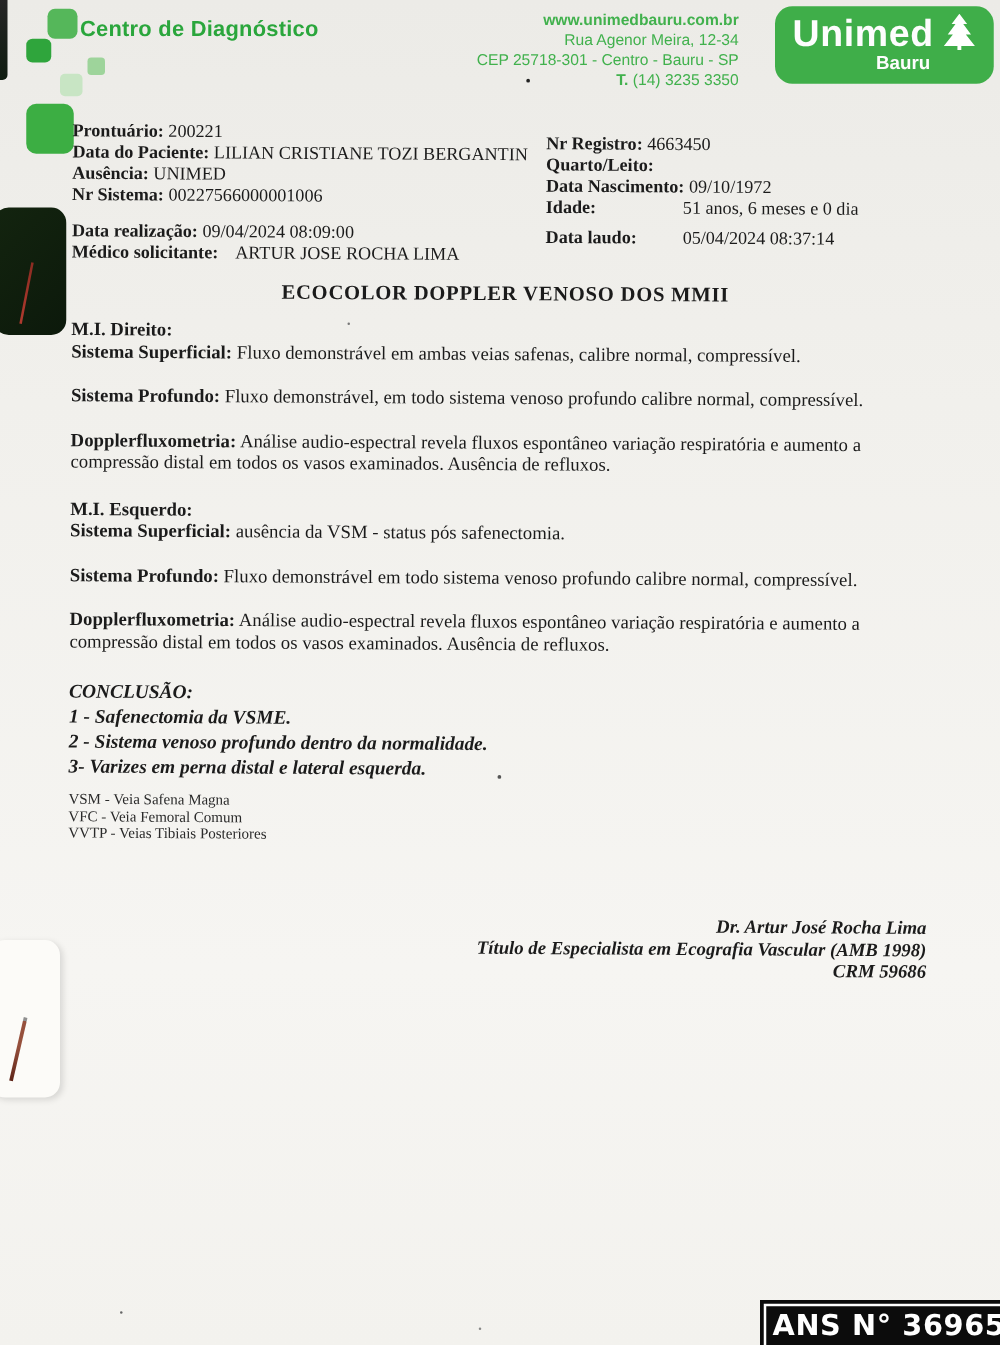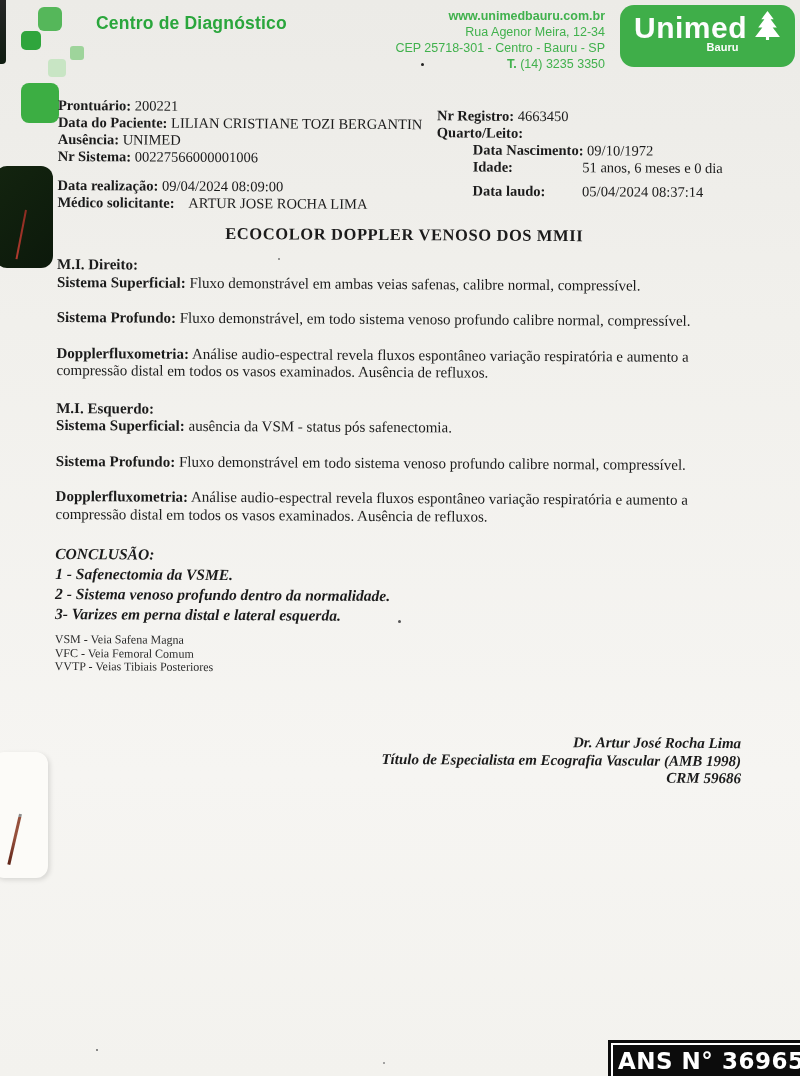--- a/index.html
+++ b/index.html
@@ -4,46 +4,46 @@
 <style>
   html,body{margin:0;padding:0;}
   body{
     width:800px;height:1076px;position:relative;overflow:hidden;
     background:linear-gradient(180deg,#ecebe7 0%,#f1f0ec 30%,#f6f5f2 72%,#f3f2ee 100%);
     font-family:"Liberation Serif",serif;color:#1b1b1b;
   }
   .abs{position:absolute;}
 
   
-  .hdr-sans{font-family:"Liberation Sans",sans-serif;margin-left:32px;}
+  .hdr-sans{font-family:"Liberation Sans",sans-serif;}
   .clinic-name{left:64px;top:13px;font-size:17.5px;font-weight:bold;color:#2aa63c;letter-spacing:.2px;}
-  .address{right:195px;top:8px;text-align:right;font-size:12.5px;line-height:16px;color:#41b14d;}
+  .address{right:209px;top:8px;text-align:right;font-size:12.5px;line-height:16px;color:#41b14d;}
   .address .b{font-weight:bold;}
   .unimed-box{
     left:620px;top:5px;width:175px;height:62px;background:#3fae49;border-radius:14px;
     color:#fdfdfd;font-family:"Liberation Sans",sans-serif;
   }
   .unimed-row{display:flex;align-items:center;justify-content:center;gap:7px;padding-top:6px;}
   .unimed-word{font-size:30px;font-weight:bold;letter-spacing:.5px;line-height:30px;}
-  .unimed-city{padding-left:30px;text-align:center;font-size:11px;font-weight:bold;margin-top:-3px;}
+  .unimed-city{padding-left:30px;text-align:center;font-size:15px;font-weight:bold;margin-top:-3px;}
   .logo-sq{position:absolute;border-radius:6px;}
   .sq1{left:38px;top:7px;width:24px;height:24px;background:#55b75a;}
   .sq2{left:21px;top:31px;width:20px;height:19px;background:#2fa53c;border-radius:5px;}
   .sq3{left:70px;top:46px;width:14px;height:14px;background:#9ed49b;border-radius:3px;}
   .sq4{left:48px;top:59px;width:18px;height:18px;background:#c8e5c4;border-radius:4px;}
   .sq5{left:21px;top:83px;width:38px;height:40px;background:#3cae43;border-radius:8px;}
 
   
   #doc{position:absolute;left:0;top:0;right:0;bottom:0;transform:rotate(.35deg);transform-origin:60px 110px;}
 
   .pat-left{left:58px;top:97px;font-size:14.5px;line-height:17px;}
   .pat-right{left:437px;top:105px;font-size:14.5px;line-height:17px;}
   .row{white-space:nowrap;}
   .row .lab{font-weight:bold;}
-  .row .w{display:inline-block;min-width:106px;margin-left:36px;}
+  .row .w{display:inline-block;min-width:106px;}
   .gap{height:12px;}
   .gap-s{height:7px;}
   .ml{margin-left:10px;}
 
   .title{left:0;top:223px;width:810px;text-align:center;font-size:16.5px;font-weight:bold;letter-spacing:.6px;}
 
   .body-text{left:58px;top:256px;width:694px;font-size:15px;line-height:17.5px;}
   .body-text .lab{font-weight:bold;}
   .mt{margin-top:18px;}
   .mt2{margin-top:20px;}

